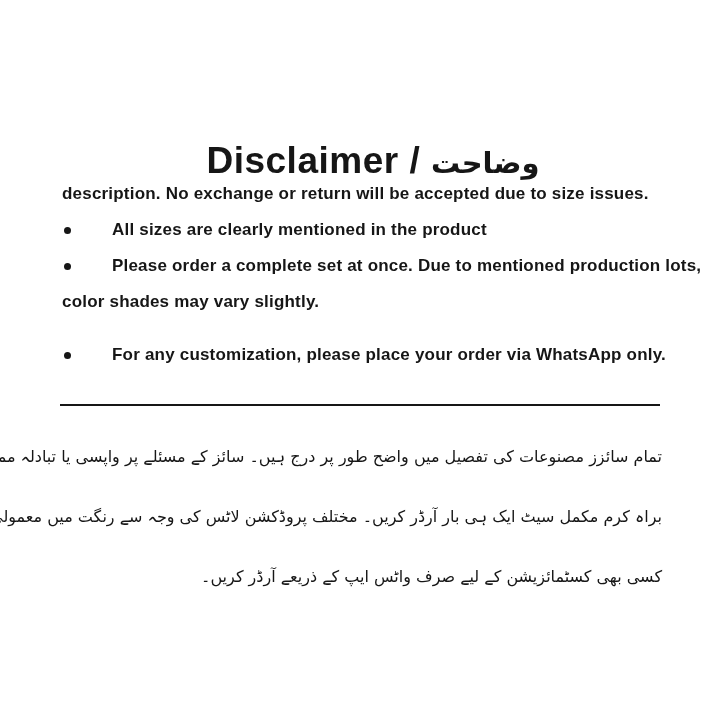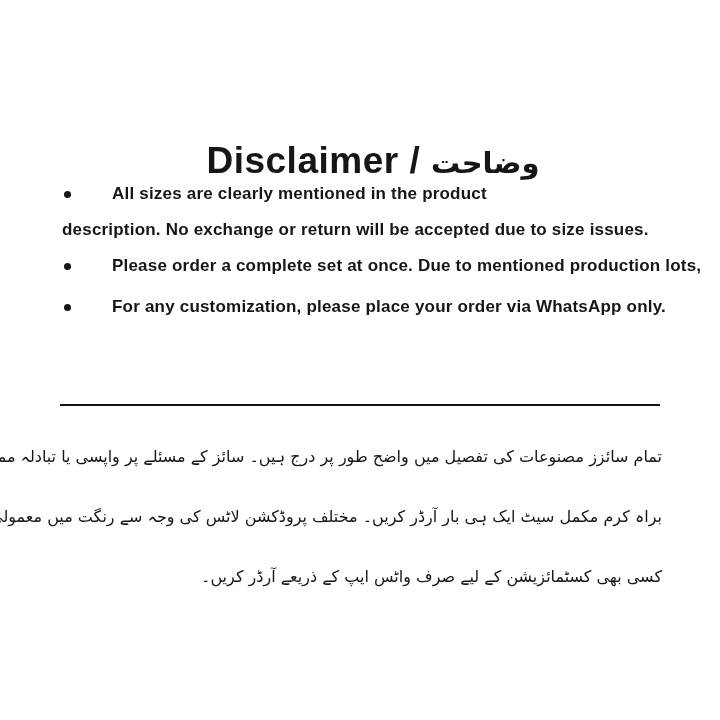--- a/index.html
+++ b/index.html
@@ -58,21 +58,21 @@
   }
   .dot {
     position: absolute;
     left: 2px;
     top: 15px;
     width: 7px;
     height: 7px;
     border-radius: 50%;
     background: #161616;
   }
-  .item-3 { margin-top: 5px; }
+  .item-3 { margin-top: 17px; }
 
   
   .divider {
     position: absolute;
     top: 404px;
     left: 60px;
     width: 600px;
     height: 0;
     border: none;
     border-top: 2px solid #161616;
@@ -99,30 +99,31 @@
 </head>
 <body>
 
 <div class="canvas">
 
   <h1 class="title"><span>Disclaimer</span><span> / </span><span class="ur">وضاحت</span></h1>
 
   <div class="bullets">
 
     <div class="item item-1">
+      <div class="b-line">description. No exchange or return will be accepted due to size issues.</div>
       <div class="b-line b-first">
         <span class="dot"></span><span>All sizes are clearly mentioned in the product</span>
       </div>
-      <div class="b-line">description. No exchange or return will be accepted due to size issues.</div>
     </div>
 
     <div class="item item-2">
       <div class="b-line b-first">
         <span class="dot"></span><span>Please order a complete set at once. Due to mentioned production lots,</span>
       </div>
+      <div class="b-line">color shades may vary slightly.</div>
     </div>
 
     <div class="item item-3">
       <div class="b-line b-first">
         <span class="dot"></span><span>For any customization, please place your order via WhatsApp only.</span>
       </div>
     </div>
 
   </div>
 

